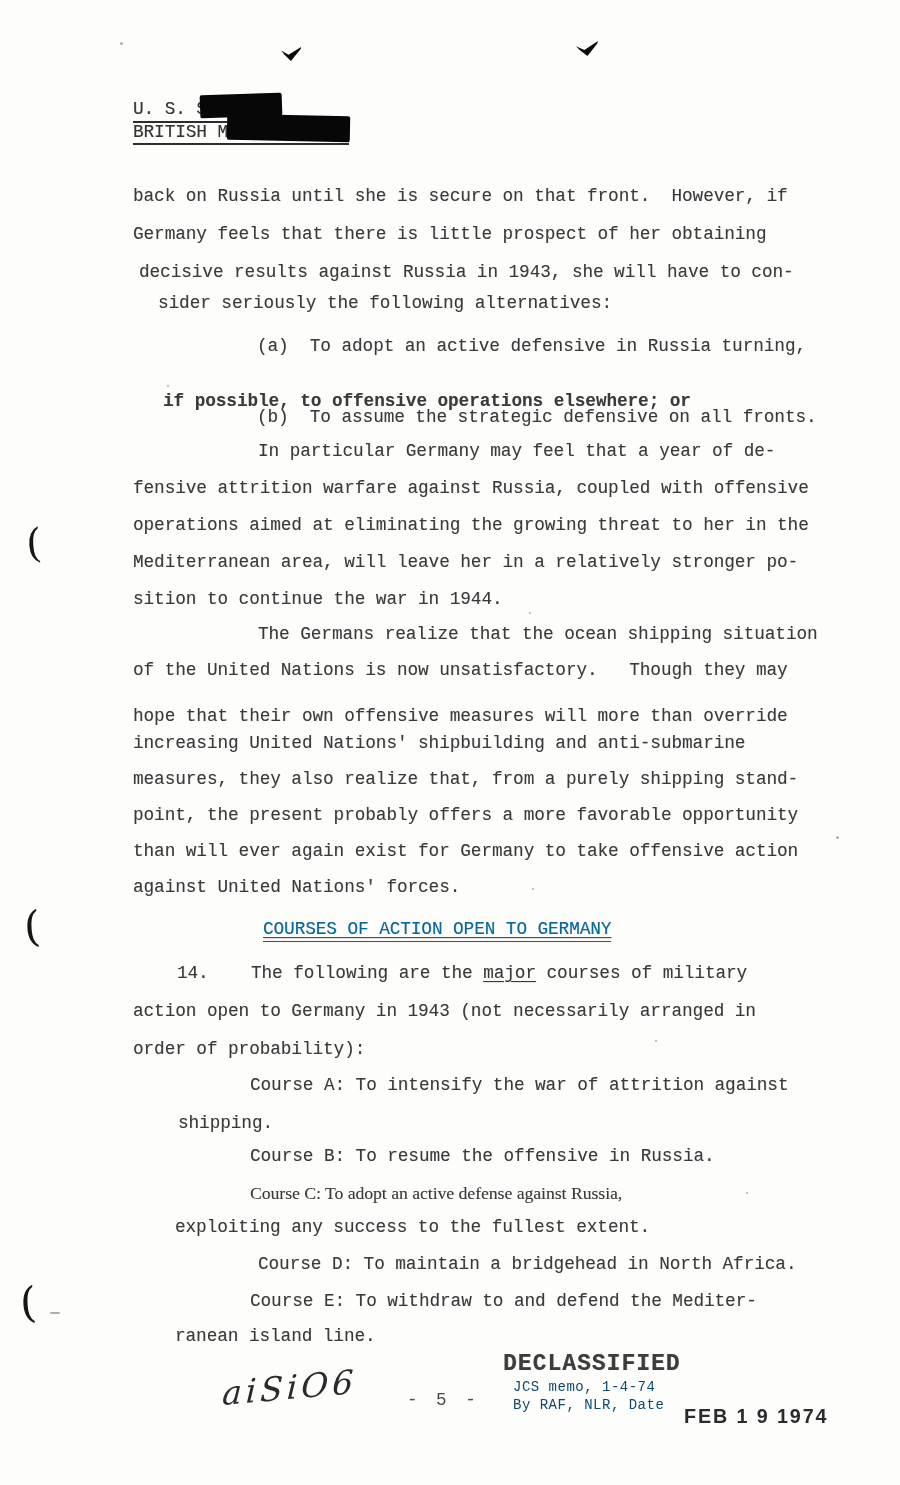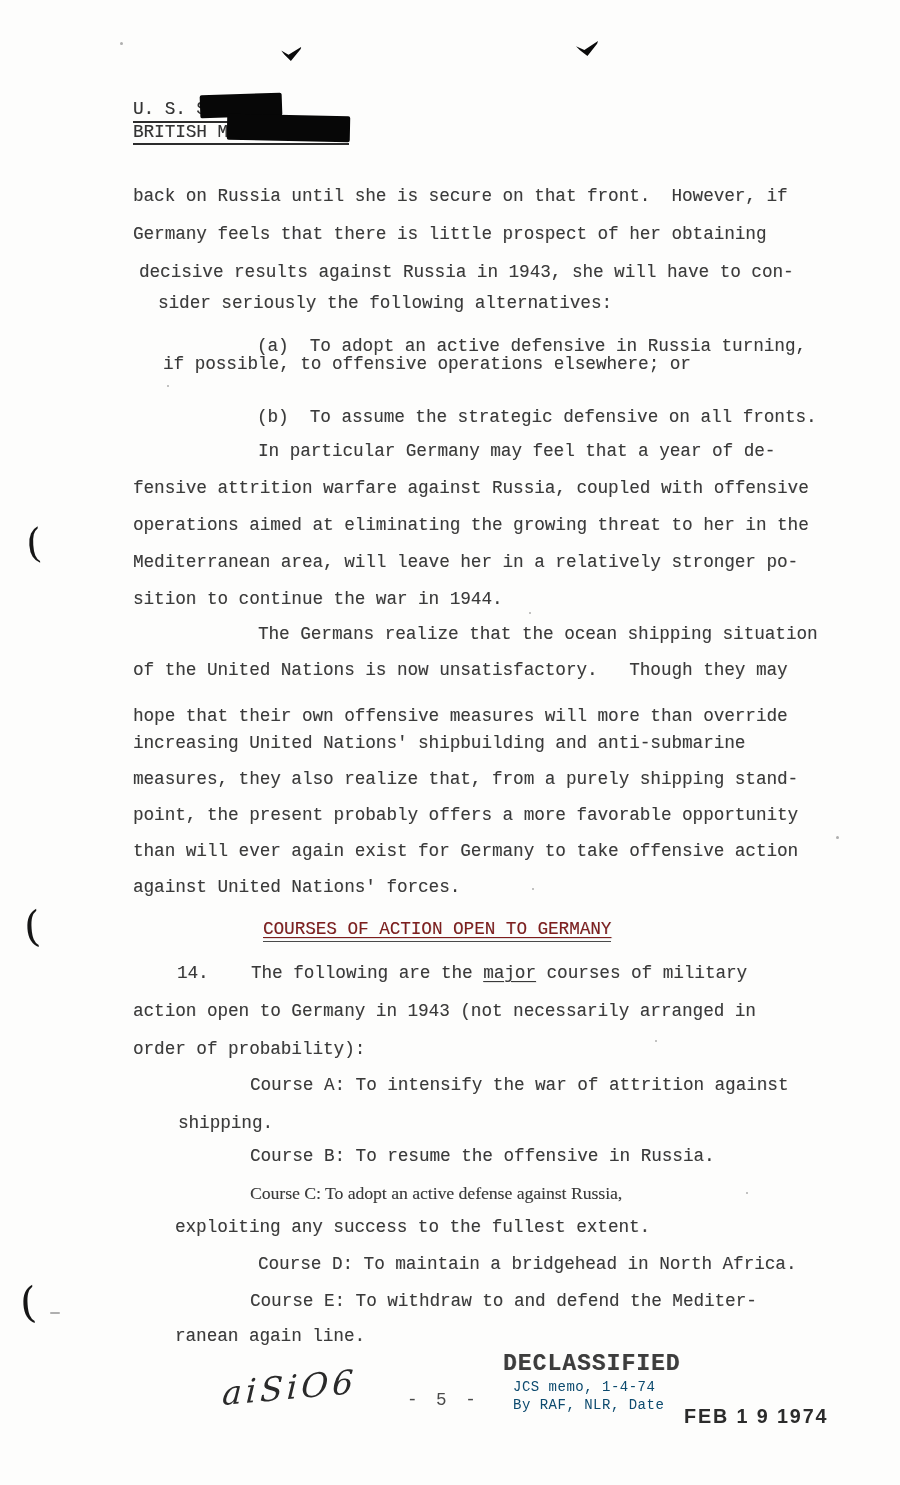--- a/index.html
+++ b/index.html
@@ -30,21 +30,21 @@
     text-shadow:0.4px 0.4px 0 rgba(70,70,70,0.4);
   }
   .redaction { position:absolute; background:#070707; border-radius:2px; }
   .hdr-underline { position:absolute; height:2px; background:#2c2c2c; }
 
   
   .section-heading {
     position:absolute;
     font-family:"Liberation Mono", monospace;
     font-size:17.6px;
-    color:#7f1d1d;
+    color:#0369a1;
     white-space:pre;
     text-decoration:underline;
     text-underline-offset:3px;
     border-bottom:1px solid #4a4a4a;
     padding-bottom:2px;
     text-shadow:0.4px 0.4px 0 rgba(70,70,70,0.4);
   }
 
   
   .checkmark {
@@ -122,21 +122,21 @@
     <div class="redaction" style="left:227px; top:115px; width:123px; height:26px; transform:rotate(1.2deg);"></div>
     <div class="hdr-underline" style="left:133px; top:143px; width:216px;"></div>
   </div>
 
   <div>
       <div class="tline" style="left: 133px; top: 186px;">back on Russia until she is secure on that front.  However, if</div>
       <div class="tline" style="left: 133px; top: 224px;">Germany feels that there is little prospect of her obtaining</div>
       <div class="tline" style="left: 139px; top: 262px;">decisive results against Russia in 1943, she will have to con-</div>
       <div class="tline" style="left: 133px; top: 293px; margin-left: 25px;">sider seriously the following alternatives:</div>
       <div class="tline" style="left: 257px; top: 336px;">(a)  To adopt an active defensive in Russia turning,</div>
-      <div class="tline" style="left: 163px; top: 354px;">if possible, to offensive operations elsewhere; or</div>
+      <div class="tline" style="left: 163px; top: 391px; font-weight: bold;">if possible, to offensive operations elsewhere; or</div>
       <div class="tline" style="left: 257px; top: 407px;">(b)  To assume the strategic defensive on all fronts.</div>
       <div class="tline" style="left: 258px; top: 441px;">In particular Germany may feel that a year of de-</div>
       <div class="tline" style="left: 133px; top: 478px;">fensive attrition warfare against Russia, coupled with offensive</div>
       <div class="tline" style="left: 133px; top: 515px;">operations aimed at eliminating the growing threat to her in the</div>
       <div class="tline" style="left: 133px; top: 552px;">Mediterranean area, will leave her in a relatively stronger po-</div>
       <div class="tline" style="left: 133px; top: 589px;">sition to continue the war in 1944.</div>
       <div class="tline" style="left: 258px; top: 624px;">The Germans realize that the ocean shipping situation</div>
       <div class="tline" style="left: 133px; top: 660px;">of the United Nations is now unsatisfactory.   Though they may</div>
       <div class="tline" style="left: 133px; top: 696px; margin-top: 10px;">hope that their own offensive measures will more than override</div>
       <div class="tline" style="left: 133px; top: 733px; text-align: center;">increasing United Nations' shipbuilding and anti-submarine</div>
@@ -147,21 +147,21 @@
       <div class="tline" style="left: 177px; top: 963px;"><span>14.    The following are the </span><span class="u">major</span><span> courses of military</span></div>
       <div class="tline" style="left: 133px; top: 1001px;">action open to Germany in 1943 (not necessarily arranged in</div>
       <div class="tline" style="left: 133px; top: 1039px;">order of probability):</div>
       <div class="tline" style="left: 250px; top: 1075px;">Course A: To intensify the war of attrition against</div>
       <div class="tline" style="left: 178px; top: 1113px;">shipping.</div>
       <div class="tline" style="left: 250px; top: 1146px;">Course B: To resume the offensive in Russia.</div>
       <div class="tline" style="left: 250px; top: 1183px; font-family: Liberation Serif, serif;">Course C: To adopt an active defense against Russia,</div>
       <div class="tline" style="left: 175px; top: 1217px;">exploiting any success to the fullest extent.</div>
       <div class="tline" style="left: 258px; top: 1254px;">Course D: To maintain a bridgehead in North Africa.</div>
       <div class="tline" style="left: 250px; top: 1291px;">Course E: To withdraw to and defend the Mediter-</div>
-      <div class="tline" style="left: 175px; top: 1326px;">ranean again line.</div>
+      <div class="tline" style="left: 175px; top: 1326px;">ranean island line.</div>
     </div>
 
   <div class="section-heading" style="left:263px; top:919px;">COURSES OF ACTION OPEN TO GERMANY</div>
 
   <div>
       <div class="margin-paren" style="left: 26px; top: 520px; font-size: 40px;">(</div>
       <div class="margin-paren" style="left: 24px; top: 902px; font-size: 42px;">(</div>
       <div class="margin-paren" style="left: 20px; top: 1278px; font-size: 42px;">(</div>
     </div>
 

